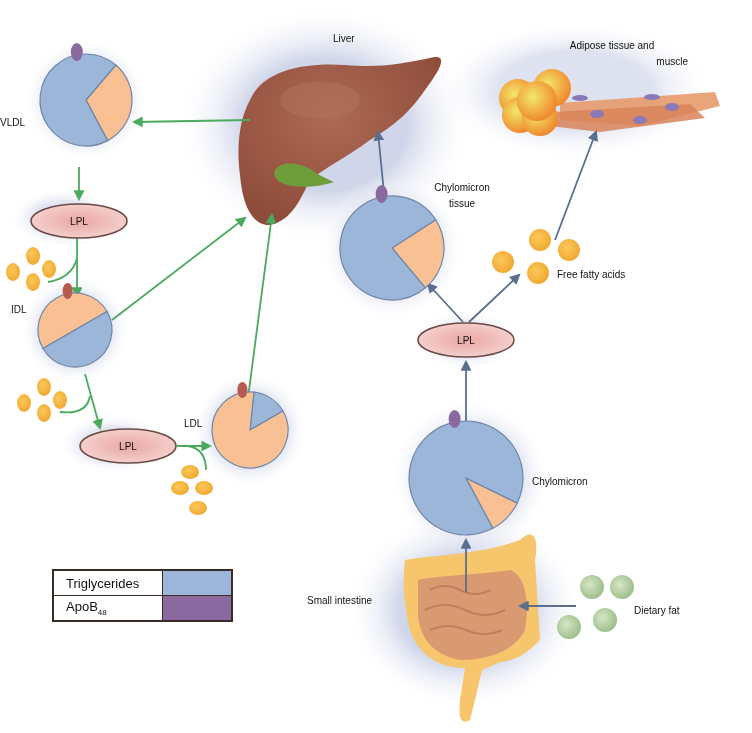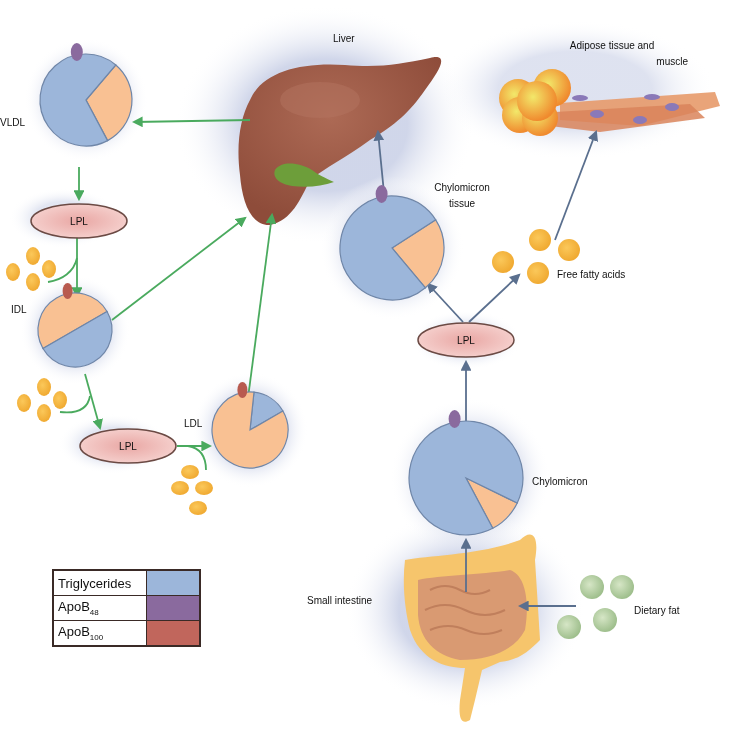--- a/index.html
+++ b/index.html
@@ -3,21 +3,21 @@
 <meta charset="utf-8">
 <style>
   html, body { margin:0; padding:0; background:#ffffff; }
   body { width:752px; height:733px; position:relative; overflow:hidden;
          font-family:"Liberation Sans", sans-serif; color:#111; }
   #stage { position:absolute; left:0; top:0; width:752px; height:733px; }
   .lbl { position:absolute; font-size:10px; line-height:15px; color:#111; white-space:nowrap; }
   .lbl.center { text-align:center; }
   .legend { position:absolute; left:52px; top:569px; border-collapse:collapse;
             border:2px solid #3a2a26; font-size:13px; }
-  .legend td { border:1.5px solid #3a2a26; height:24px; padding:0 4px; }
+  .legend td { border:1.5px solid #3a2a26; height:24px; padding:0 12px; }
   .legend td.name { width:84px; background:#fff; }
   .legend td.swatch { width:44px; }
   .legend sub { font-size:8px; }
 </style>
 </head>
 <body>
 
 <svg id="stage" viewBox="0 0 752 733" xmlns="http://www.w3.org/2000/svg">
   <defs>
     <radialGradient id="halo" cx="50%" cy="50%" r="50%">
@@ -200,18 +200,14 @@
 <table class="legend">
   <tbody>
       <tr>
     <td class="name"><span>Triglycerides</span></td>
     <td class="swatch" style="background: rgb(156, 182, 218);"></td>
   </tr>
   <tr>
     <td class="name"><span>ApoB</span><sub>48</sub></td>
     <td class="swatch" style="background: rgb(138, 106, 158);"></td>
   </tr>
-  <tr>
-    <td class="name"><span>ApoB</span><sub>100</sub></td>
-    <td class="swatch" style="background: rgb(193, 102, 92);"></td>
-  </tr>
 </tbody>
   </table>
 
 </body></html>

